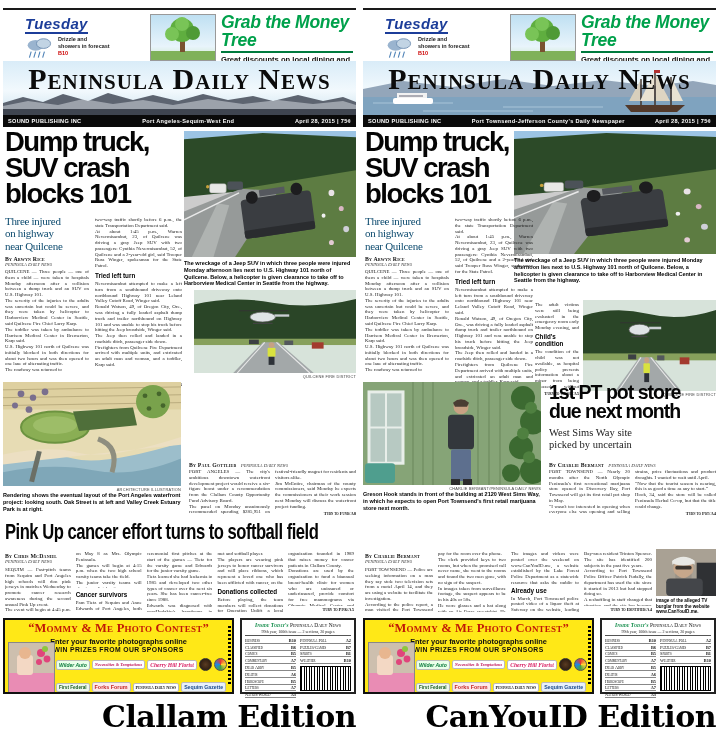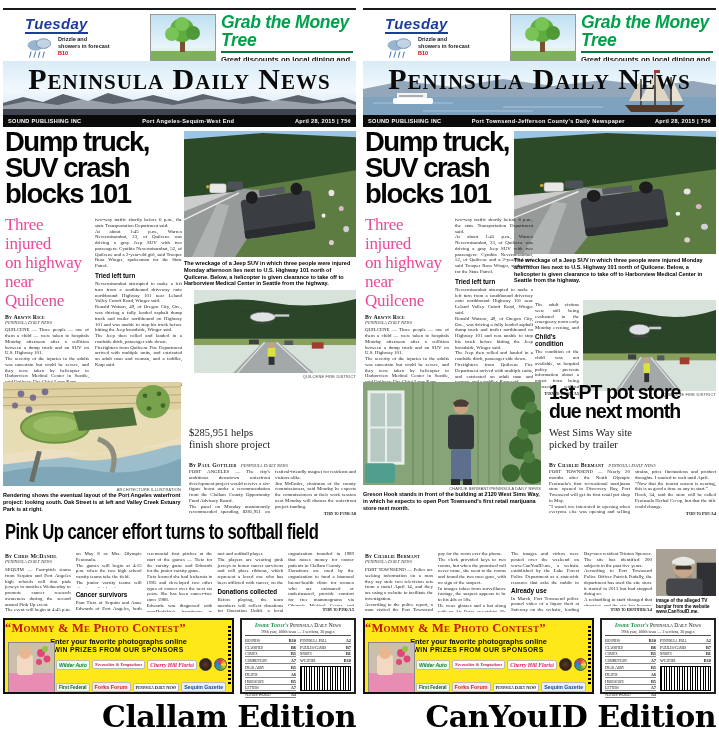--- a/index.html
+++ b/index.html
@@ -31,22 +31,22 @@
   .blackbar{position:absolute;top:107px;left:0;right:0;height:12px;background:#0a0a0a;color:#fff;
             display:flex;justify-content:space-between;align-items:center;padding:0 5px;box-sizing:border-box;
             font:bold 5.6px "Liberation Sans",sans-serif;letter-spacing:.3px;z-index:3;}
 
   
   .main-headline{position:absolute;top:121px;left:2px;width:178px;white-space:pre-line;
       font:bold 27.5px/0.95 "Liberation Sans",sans-serif;letter-spacing:-1.5px;color:#050505;}
   .cols{position:absolute;top:207px;left:2px;width:177px;height:172px;display:flex;gap:6px;}
   .col{display:flex;flex-direction:column;overflow:hidden;}
   .col-1{width:84px;} .col-2{flex:1;}
-  .deck{font-family:"Liberation Serif",serif;font-size:17px;line-height:1.12;letter-spacing:-.3px;
-        color:#ec4899;white-space:pre-line;}
+  .deck{font-family:"Liberation Serif",serif;font-size:11px;line-height:1.12;letter-spacing:-.3px;
+        color:#0c4a6e;white-space:pre-line;}
   .byline-block{margin-top:4px;}
   .byline{font:bold 5.8px "Liberation Serif",serif;font-variant:small-caps;letter-spacing:.2px;}
   .org{font:italic 5px "Liberation Serif",serif;font-variant:small-caps;color:#333;}
   .bt{font:4.9px/1.18 "Liberation Serif",serif;text-align:justify;white-space:pre-line;
       color:#1c1c1c;overflow:hidden;margin-top:2px;}
   .colsub{font:bold 6.3px "Liberation Sans",sans-serif;margin:3px 0 0 0;color:#000;}
   .jump{font:bold 4.6px "Liberation Serif",serif;font-variant:small-caps;text-align:right;
         margin-top:auto;padding-top:1px;color:#111;}
   .photo{position:absolute;overflow:hidden;background:#ccc;}
   .photo svg{display:block;width:100%;height:100%;}
@@ -70,21 +70,21 @@
       font:bold 20px/1 "Liberation Sans",sans-serif;letter-spacing:-.6px;
       transform:scale(.83,1.06);transform-origin:0 0;color:#050505;}
   .bottom-cols{position:absolute;top:541px;left:2px;right:2px;height:63px;display:flex;gap:5px;}
   .bottom-cols .col{flex:1;}
   .page--right .bottom-cols{right:64px;}
   .bott-byline{margin-bottom:1px;}
 
   
   .ad{position:absolute;top:610px;left:0;width:231px;height:76px;border:2px solid #111;
       background:#ffe817;box-sizing:border-box;overflow:hidden;}
-  .ad-title{text-align:left;font-family:"Liberation Serif",serif;font-variant:small-caps;
+  .ad-title{text-align:center;font-family:"Liberation Serif",serif;font-variant:small-caps;
       font-weight:bold;font-size:12.5px;color:#c21807;margin-top:1px;letter-spacing:.2px;}
   .ad-line1{text-align:center;font:bold 7.4px "Liberation Sans",sans-serif;color:#101010;margin-top:1px;}
   .ad-line2{text-align:center;font:bold 6.8px "Liberation Sans",sans-serif;color:#101010;letter-spacing:.4px;}
   .ad-photo{position:absolute;left:3px;top:22px;width:45px;height:49px;border:1px solid #888;overflow:hidden;}
   .ad-photo svg{display:block;width:100%;height:100%;}
   .ad-logos{position:absolute;left:51px;right:5px;top:38px;height:34px;display:flex;flex-wrap:wrap;
       align-content:space-between;gap:2px;align-items:center;}
   .chip{background:#fff;border:1px solid #bbb;border-radius:2px;padding:1px 2px;line-height:1;}
   .chip-wilder{font:italic bold 5px "Liberation Sans",sans-serif;color:#0a7a3c;background:#eaffe9;}
   .chip-nec{font:italic bold 4.4px "Liberation Serif",serif;color:#c2185b;}
@@ -308,22 +308,20 @@
         <path d="M0,80 Q40,70 70,78 T178,62 L178,106 L0,106 Z" fill="#9cbecb"></path>
         <path d="M0,92 Q50,82 90,90 T178,78 L178,106 L0,106 Z" fill="#7fa7b8"></path>
         <path d="M0,74 Q45,64 75,72 T178,56 L178,64 Q120,70 70,76 Q35,80 0,84 Z" fill="#ecdfc2"></path>
         <rect x="30" y="70" width="5" height="32" fill="#6b6f66" transform="rotate(14 32 86)"></rect>
         <path d="M95,58 q22,8 14,34" stroke="#8e8e7f" stroke-width="5" fill="none"></path>
       </svg>
     </div>
     <div class="credit render-credit">Architecture Illustration</div>
     <div class="caption render-caption">Rendering shows the eventual layout of the Port Angeles waterfront project: looking south. Oak Street is at left and Valley Creek Estuary Park is at right.</div>
 
-    <div class="s2-deck">$285,951 helps
-finish shore project</div>
     <div class="s2-byline">
       <span class="byline">By Paul Gottlieb</span>
       <span class="org">Peninsula Daily News</span>
     </div>
     <div class="s2-cols">
       <div class="s2-col">
           <div class="bt">PORT ANGELES — The city's ambitious downtown waterfront development project would receive a six-figure boost under a recommendation from the Clallam County Opportunity Fund Advisory Board.
 The panel on Monday unanimously recommended spending $285,951 on Phase 2 of a $17 million project that is weaving the city's shoreline into a family and</div>
         </div>
       <div class="s2-col">
@@ -662,21 +660,21 @@
         <rect x="88" y="98" width="9" height="6" fill="#2c2c2c"></rect>
           <rect x="100" y="98" width="9" height="6" fill="#2c2c2c"></rect>
       </svg>
     </div>
     <div class="credit hook-credit">Charlie Bermant/Peninsula Daily News</div>
     <div class="caption hook-caption">Greson Hook stands in front of the building at 2120 West Sims Way, in which he expects to open Port Townsend's first retail marijuana store next month.</div>
 
     <div class="s2-headline">1st PT pot store
 due next month</div>
     <div class="s2-deck">West Sims Way site
-picked by trailer</div>
+picked by uncertain</div>
     <div class="s2-byline">
       <span class="byline">By Charlie Bermant</span>
       <span class="org">Peninsula Daily News</span>
     </div>
     <div class="s2-cols">
       <div class="s2-col">
           <div class="bt">PORT TOWNSEND — Nearly 20 months after the North Olympic Peninsula's first recreational marijuana store opened in Discovery Bay, Port Townsend will get its first retail pot shop in May.
 “I wasn't too interested in opening when everyone else was opening and selling $40 and $50 grams,” said store owner Greson Hook, who initially projected opening in the fall.
 “In the beginning, there were</div>
         </div>

